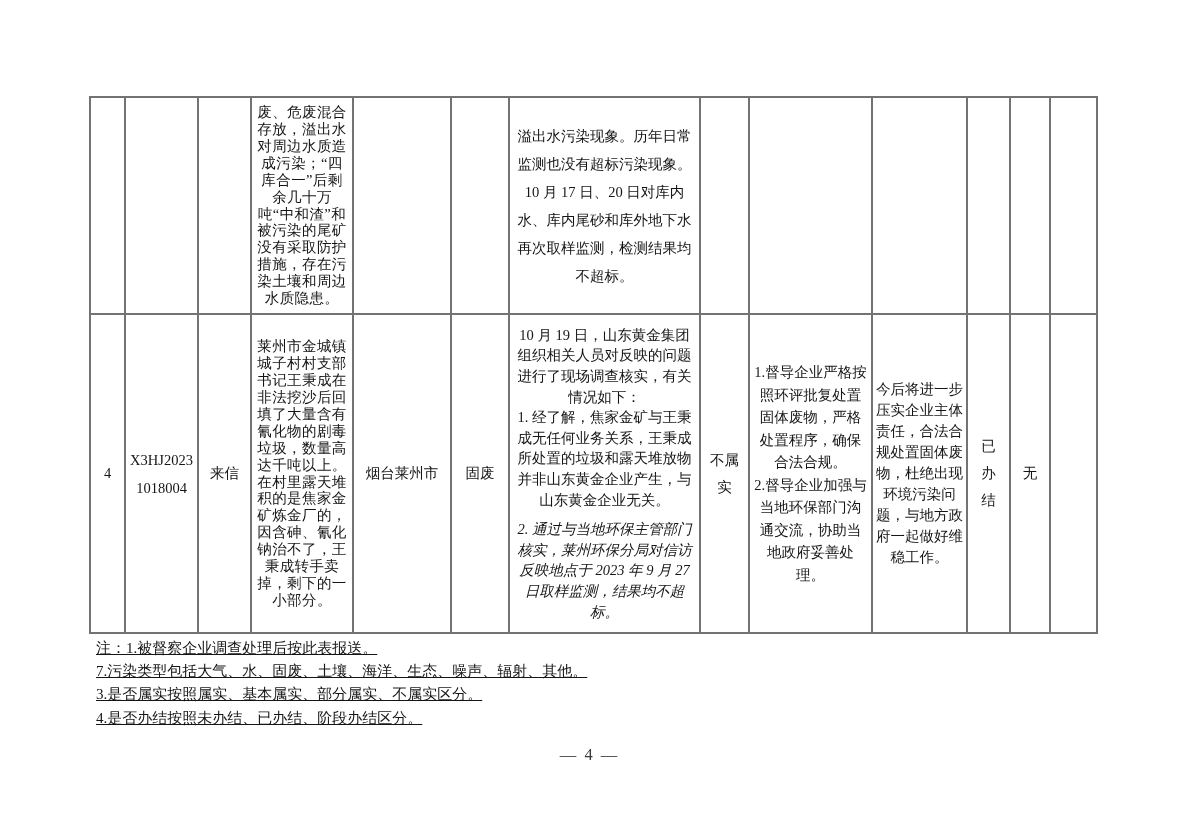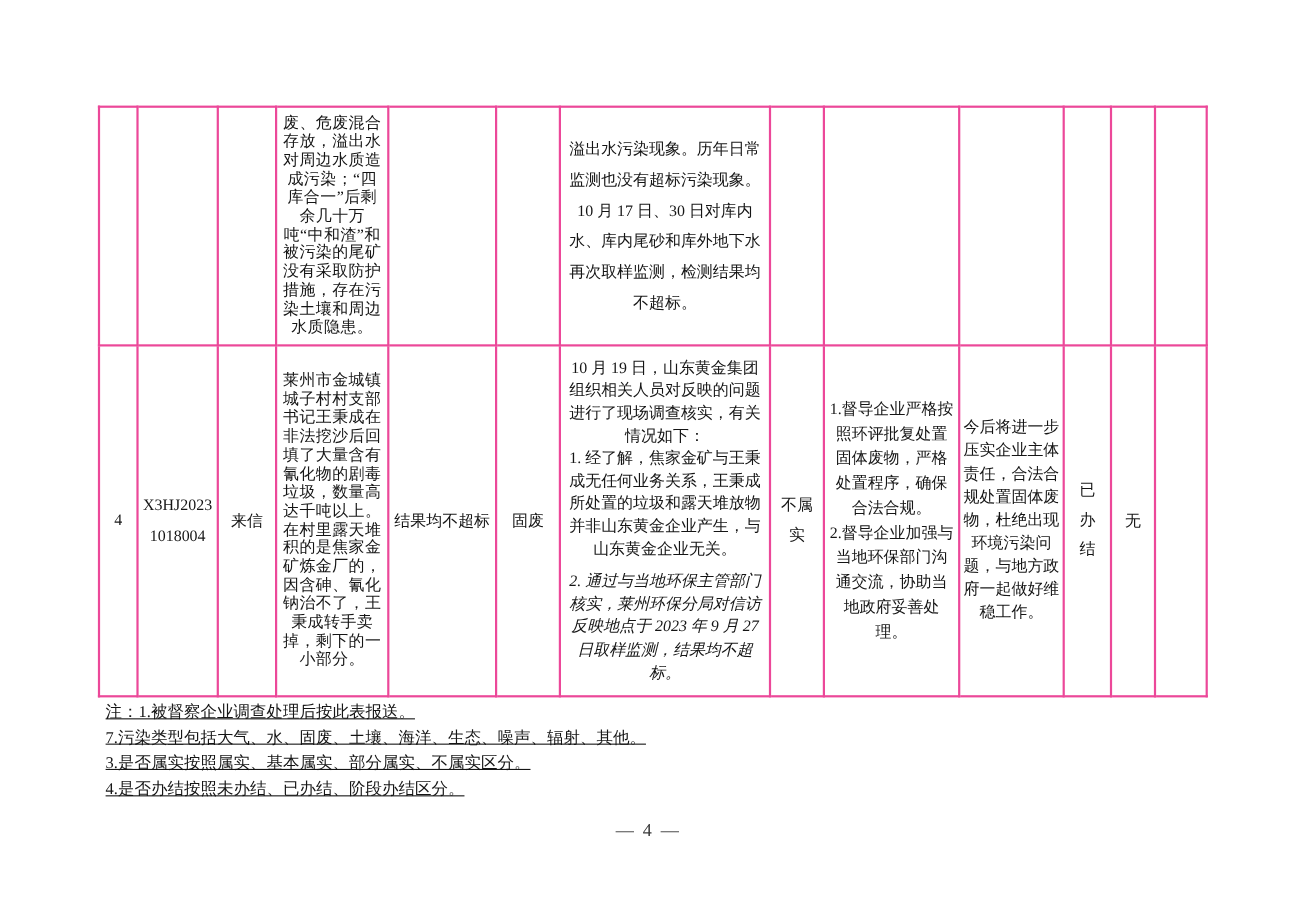--- a/index.html
+++ b/index.html
@@ -15,21 +15,21 @@
     background: #ffffff;
   }
   table.doc {
     position: absolute;
     left: 89px; top: 96px;
     width: 1007px;
     border-collapse: collapse;
     table-layout: fixed;
   }
   table.doc td {
-    border: 2px solid #ec4899;
+    border: 2px solid #737373;
     padding: 0 3px;
     font-size: 14.5px;
     text-align: center;
     vertical-align: middle;
     overflow: hidden;
   }
   tr.row-cont  { height: 217px; }
   tr.row-main  { height: 319px; }
 
   td.cell-complaint {
@@ -109,21 +109,21 @@
         <tr class="row-cont">
       <td></td>
       <td></td>
       <td></td>
       <td class="cell-complaint">
         <div>废、危废混合存放，溢出水对周边水质造成污染；“四库合一”后剩余几十万吨“中和渣”和被污染的尾矿没有采取防护措施，存在污染土壤和周边水质隐患。</div>
       </td>
       <td></td>
       <td></td>
       <td class="cell-verify lh-loose">
-        <div>溢出水污染现象。历年日常监测也没有超标污染现象。10 月 17 日、30 日对库内水、库内尾砂和库外地下水再次取样监测，检测结果均不超标。</div>
+        <div>溢出水污染现象。历年日常监测也没有超标污染现象。10 月 17 日、20 日对库内水、库内尾砂和库外地下水再次取样监测，检测结果均不超标。</div>
       </td>
       <td></td>
       <td></td>
       <td></td>
       <td></td>
       <td></td>
       <td></td>
     </tr>
 
     <tr class="row-main">
@@ -134,21 +134,21 @@
         <div>X3HJ2023</div>
         <div>1018004</div>
       </td>
       <td>
         <span>来信</span>
       </td>
       <td class="cell-complaint">
         <div>莱州市金城镇城子村村支部书记王秉成在非法挖沙后回填了大量含有氰化物的剧毒垃圾，数量高达千吨以上。在村里露天堆积的是焦家金矿炼金厂的，因含砷、氰化钠治不了，王秉成转手卖掉，剩下的一小部分。</div>
       </td>
       <td>
-        <span>结果均不超标</span>
+        <span>烟台莱州市</span>
       </td>
       <td>
         <span>固废</span>
       </td>
       <td class="cell-verify lh-tight">
         <div>10 月 19 日，山东黄金集团组织相关人员对反映的问题进行了现场调查核实，有关情况如下：</div>
         <div>1. 经了解，焦家金矿与王秉成无任何业务关系，王秉成所处置的垃圾和露天堆放物并非山东黄金企业产生，与山东黄金企业无关。</div>
         <div class="pgap">2. 通过与当地环保主管部门核实，莱州环保分局对信访反映地点于 2023 年 9 月 27 日取样监测，结果均不超标。</div>
       </td>
       <td>

